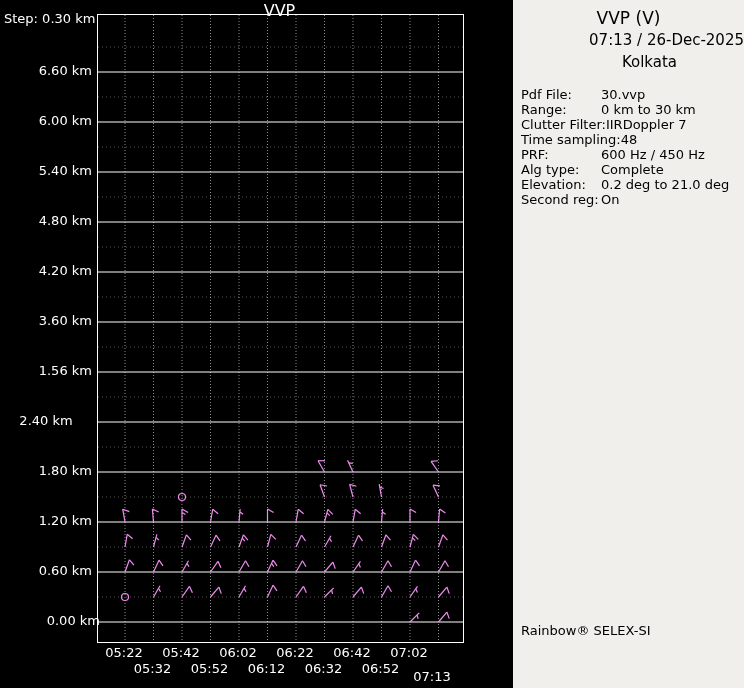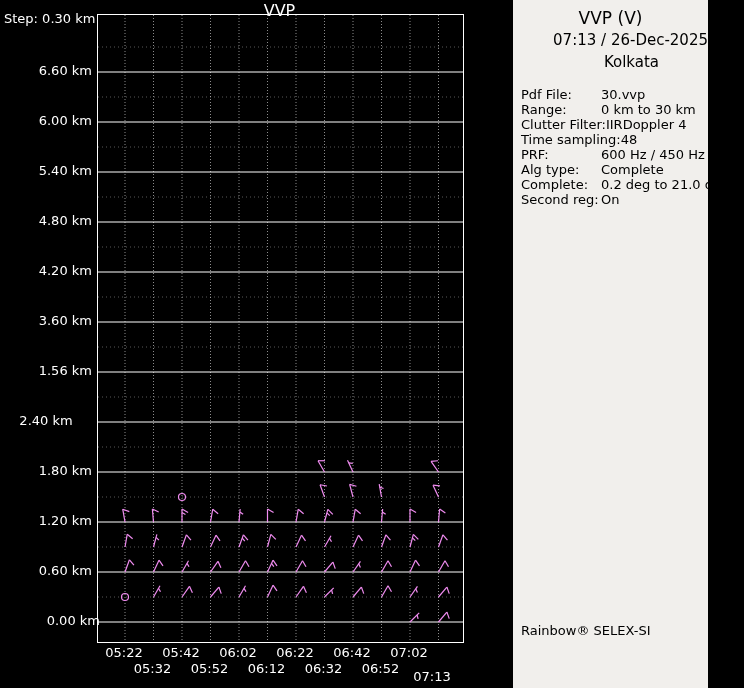--- a/index.html
+++ b/index.html
@@ -7,21 +7,21 @@
     width:744px;height:688px;position:relative;overflow:hidden;
     background:#000;font-family:"DejaVu Sans",sans-serif;
   }
   .chart-region{position:absolute;left:0;top:0;width:513px;height:688px;background:#000;color:#fff;}
   .chart-title{position:absolute;left:97px;top:1px;width:365px;text-align:center;font-size:16px;color:#fff;}
   .step-label{position:absolute;left:4px;top:11px;font-size:13px;color:#fff;white-space:nowrap;}
   .plot{position:absolute;left:97px;top:14px;width:365px;height:627px;border:1px solid #fff;}
   .plot svg{display:block;width:100%;height:100%;}
   .y-tick{position:absolute;left:0;width:92px;text-align:right;font-size:13px;color:#fff;white-space:nowrap;}
   .x-tick{position:absolute;font-size:13px;color:#fff;transform:translateX(-50%);white-space:nowrap;}
-  .info-panel{position:absolute;left:513px;top:0;width:195px;height:688px;background:#f1efec;color:#000;}
+  .info-panel{position:absolute;left:513px;top:0;width:231px;height:688px;background:#f1efec;color:#000;}
   .panel-title{margin-top:8px;text-align:center;font-size:17px;}
   .panel-datetime{margin-top:3px;text-align:right;font-size:15px;}
   .panel-site{margin-top:4px;text-align:center;font-size:15px;padding-left:42px;}
   .fields{margin:16px 0 0 8px;font-size:13px;}
   .field-row{display:flex;line-height:15px;}
   .field-label{min-width:80px;white-space:nowrap;}
   .field-value{white-space:nowrap;}
   .brand{position:absolute;left:8px;bottom:50px;font-size:13px;}
 </style>
 </head>
@@ -347,36 +347,36 @@
       <div class="field-row">
         <span class="field-label">Pdf File:</span>
         <span class="field-value">30.vvp</span>
       </div>
       <div class="field-row">
         <span class="field-label">Range:</span>
         <span class="field-value">0 km to 30 km</span>
       </div>
       <div class="field-row">
         <span class="field-label">Clutter Filter:</span>
-        <span class="field-value">IIRDoppler 4</span>
+        <span class="field-value">IIRDoppler 7</span>
       </div>
       <div class="field-row">
         <span class="field-label">Time sampling:</span>
         <span class="field-value">48</span>
       </div>
       <div class="field-row">
         <span class="field-label">PRF:</span>
         <span class="field-value">600 Hz / 450 Hz</span>
       </div>
       <div class="field-row">
         <span class="field-label">Alg type:</span>
         <span class="field-value">Complete</span>
       </div>
       <div class="field-row">
-        <span class="field-label">Complete:</span>
+        <span class="field-label">Elevation:</span>
         <span class="field-value">0.2 deg to 21.0 deg</span>
       </div>
       <div class="field-row">
         <span class="field-label">Second reg:</span>
         <span class="field-value">On</span>
       </div>
     </div>
   <div class="brand">Rainbow® SELEX-SI</div>
 </div>
 

